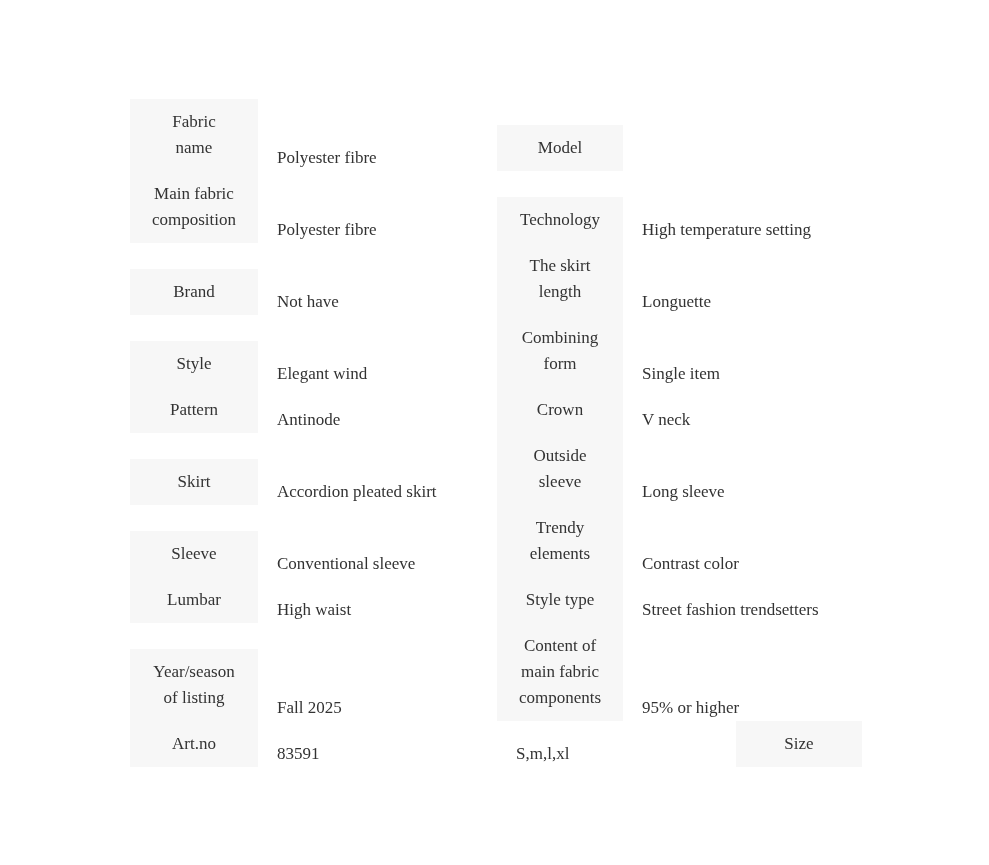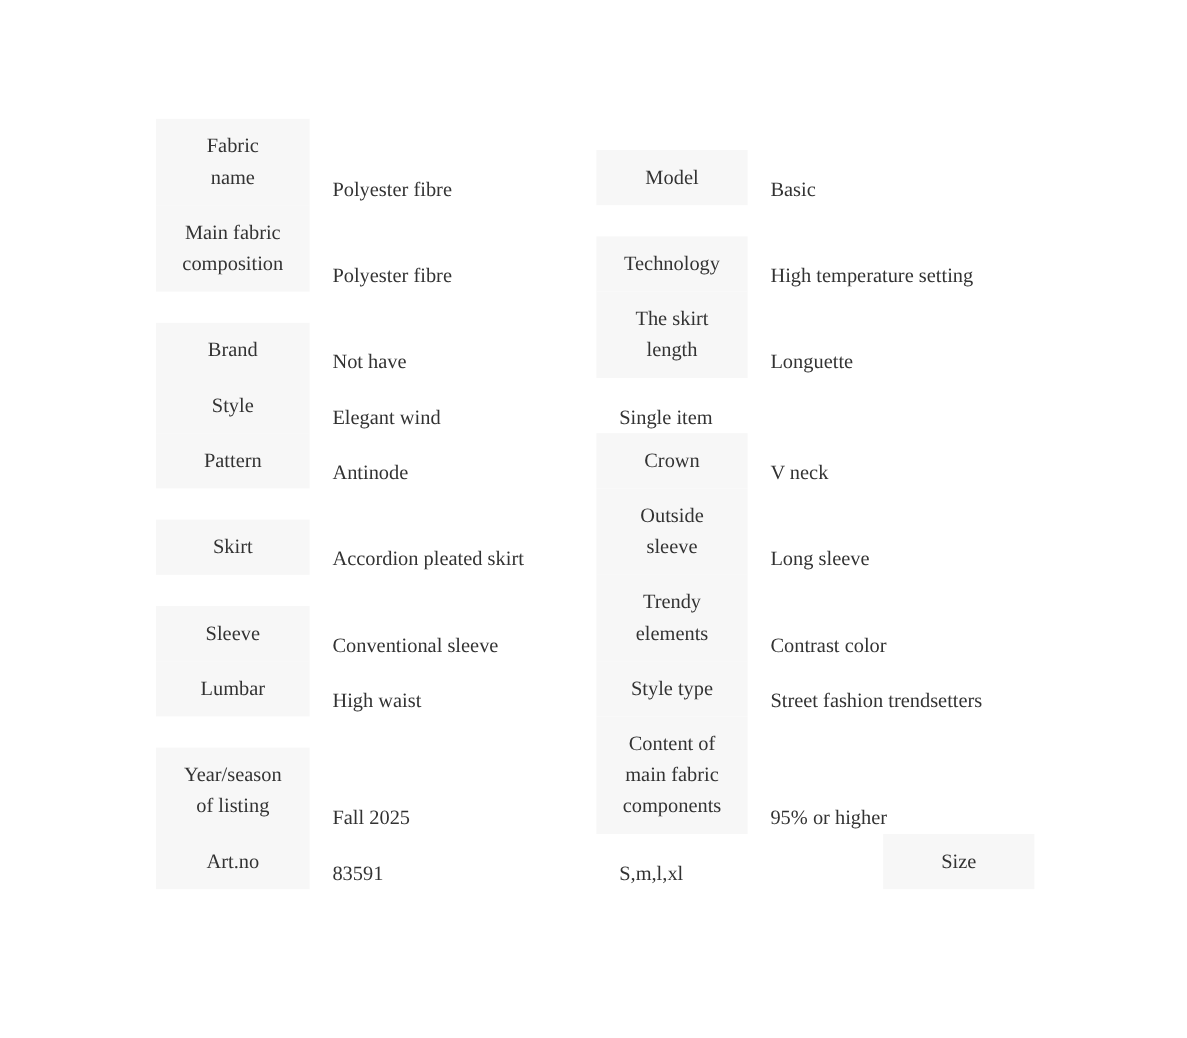--- a/index.html
+++ b/index.html
@@ -57,21 +57,20 @@
 </head>
 <body>
 
 <div class="spec-table">
 
   <div class="spec-row">
     <div class="cell label-cell">Fabric
 name</div>
     <div class="cell value-cell">Polyester fibre</div>
     <div class="cell label-cell second">Model</div>
-    <div class="cell value-cell last">Basic</div>
   </div>
 
   <div class="spec-row">
     <div class="cell label-cell">Main fabric
 composition</div>
     <div class="cell value-cell">Polyester fibre</div>
     <div class="cell label-cell second">Technology</div>
     <div class="cell value-cell last">High temperature setting</div>
   </div>
 
@@ -79,20 +78,22 @@
     <div class="cell label-cell">Brand</div>
     <div class="cell value-cell">Not have</div>
     <div class="cell label-cell second">The skirt
 length</div>
     <div class="cell value-cell last">Longuette</div>
   </div>
 
   <div class="spec-row">
     <div class="cell label-cell">Style</div>
     <div class="cell value-cell">Elegant wind</div>
+    <div class="cell label-cell second">Combining
+form</div>
     <div class="cell value-cell last">Single item</div>
   </div>
 
   <div class="spec-row">
     <div class="cell label-cell">Pattern</div>
     <div class="cell value-cell">Antinode</div>
     <div class="cell label-cell second">Crown</div>
     <div class="cell value-cell last">V neck</div>
   </div>
 

